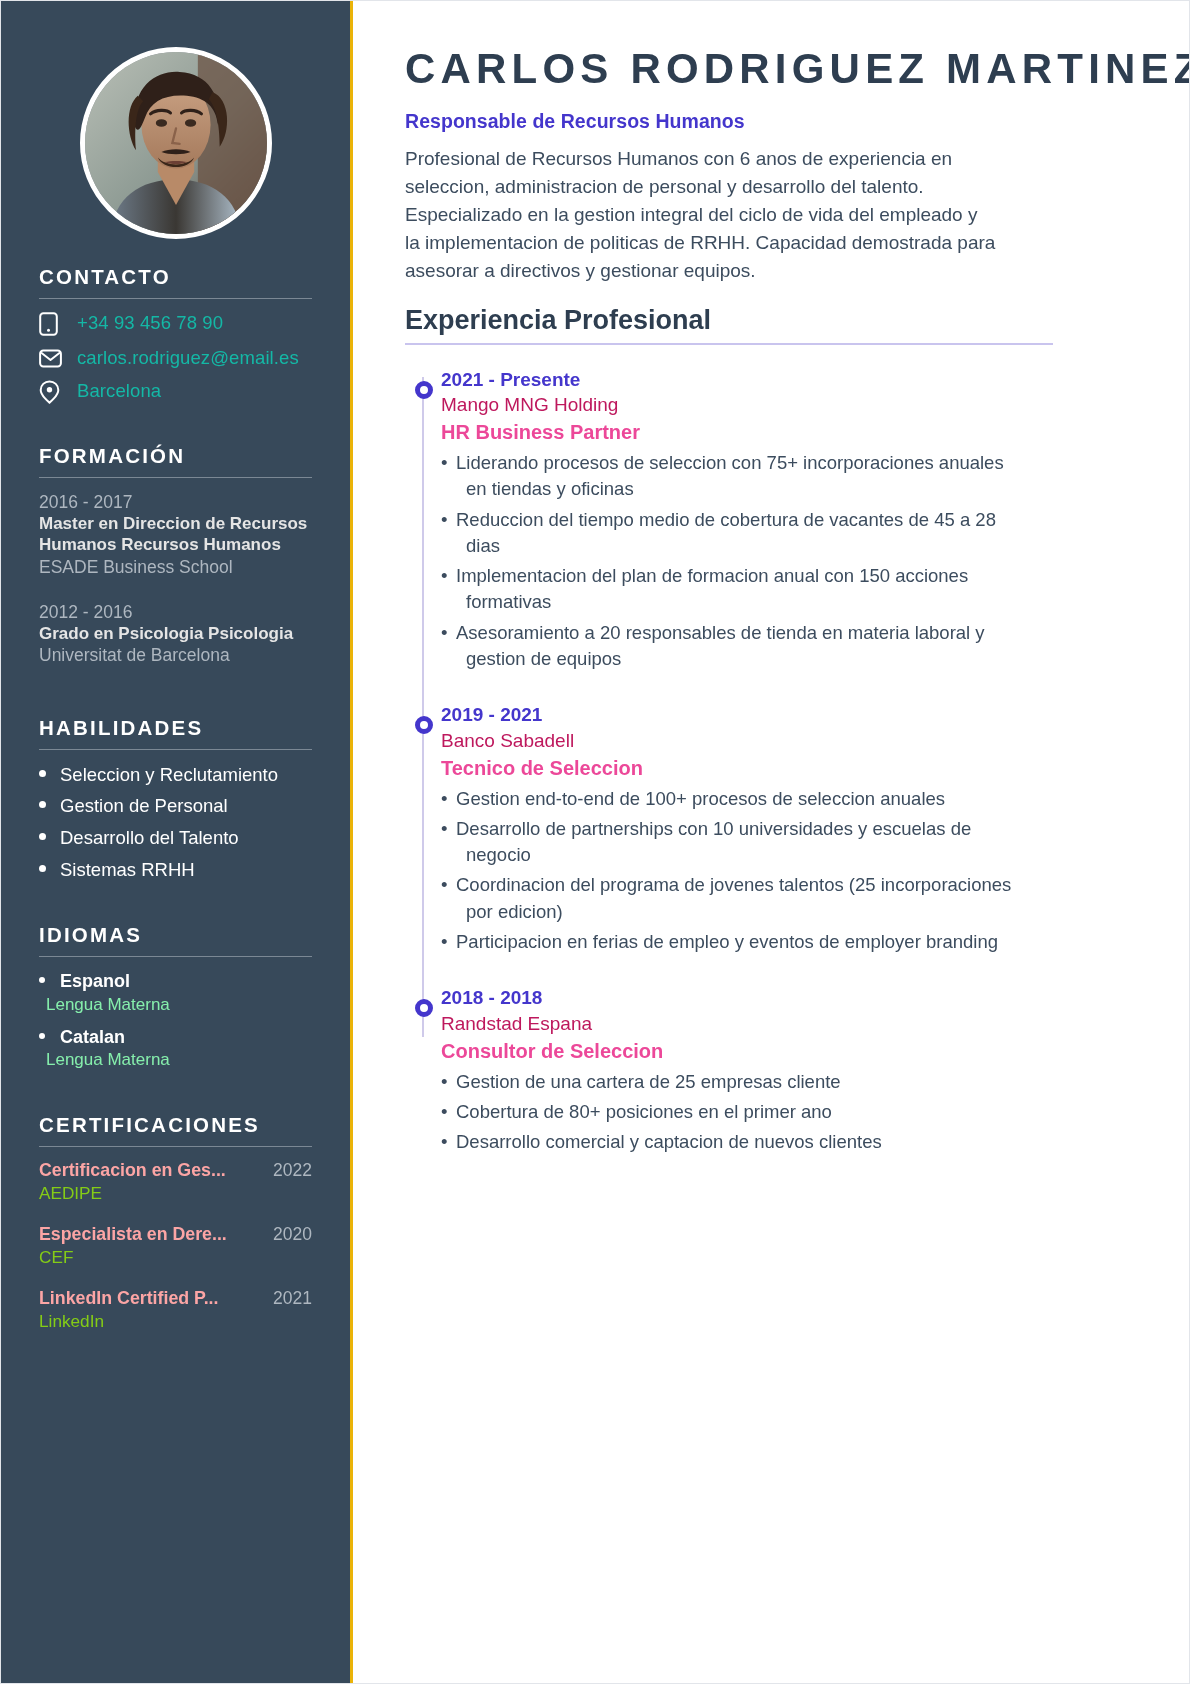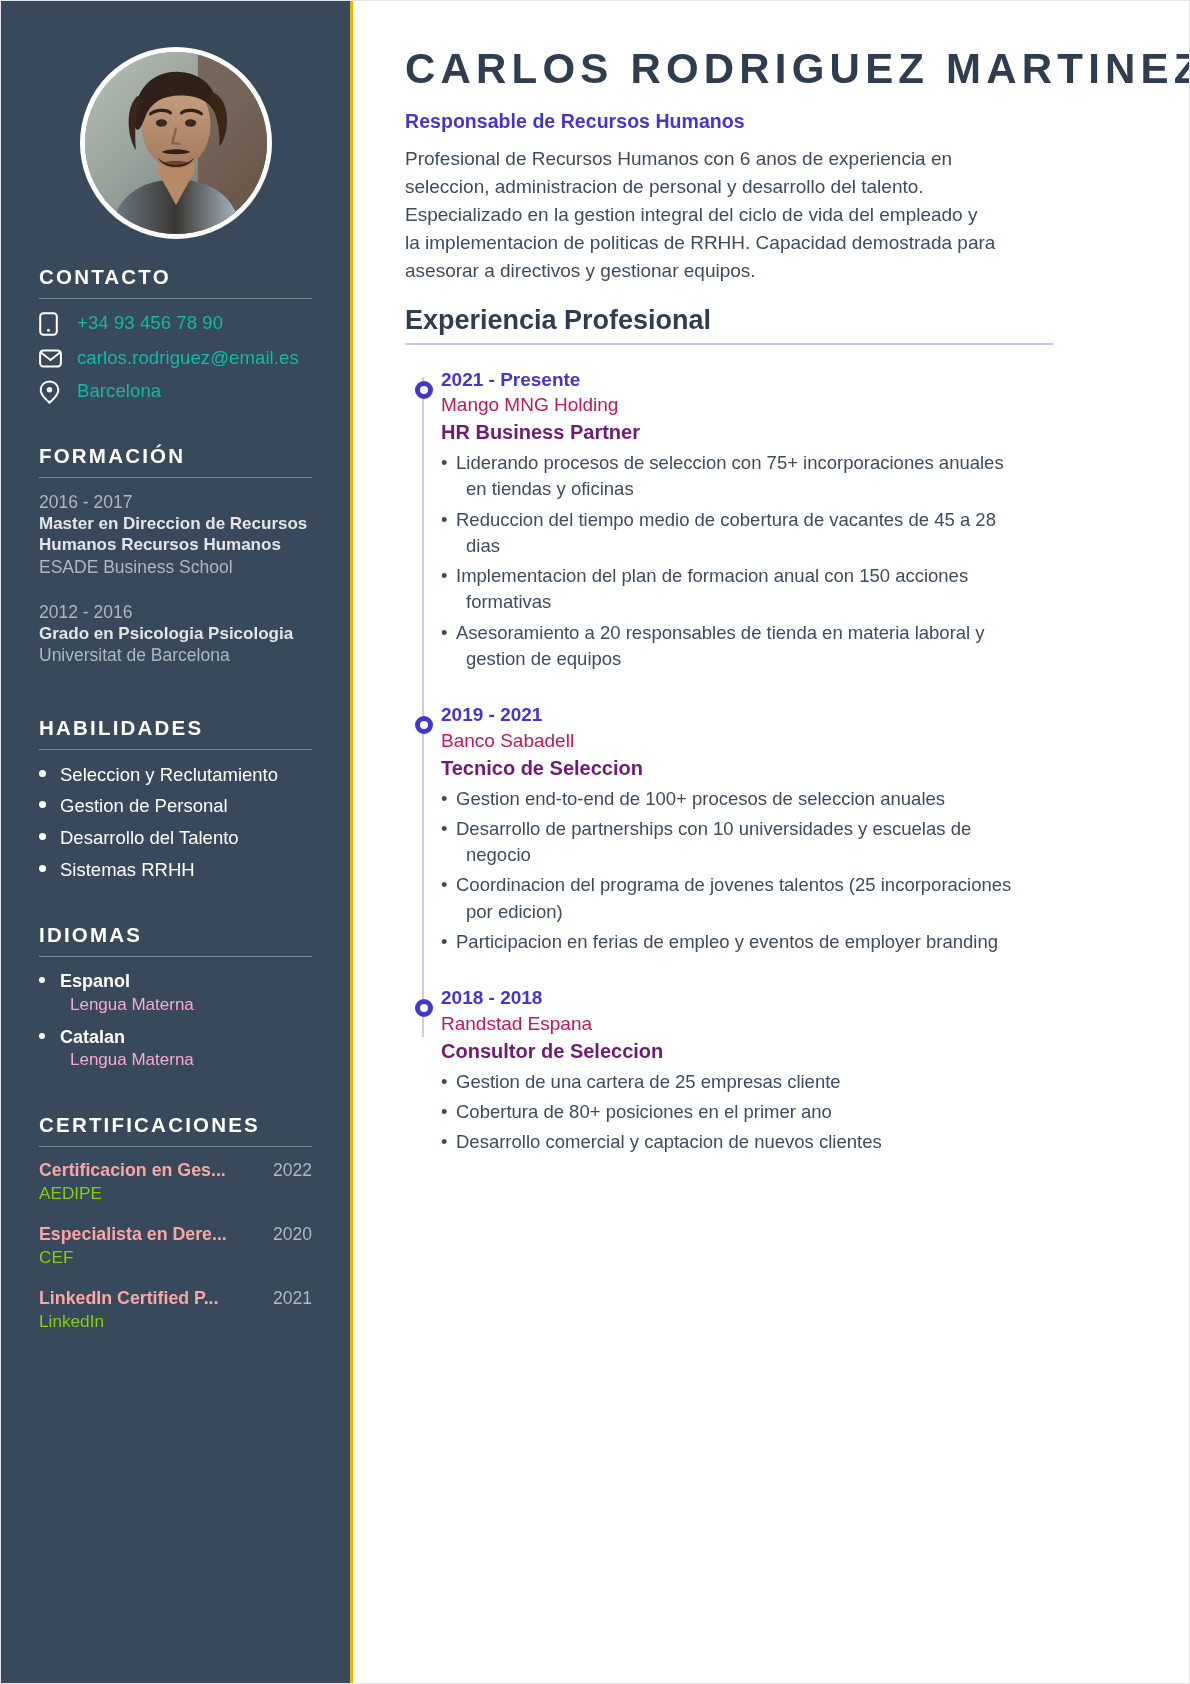--- a/index.html
+++ b/index.html
@@ -141,22 +141,22 @@
     width: 6px; height: 6px;
     background: #ffffff;
     border-radius: 50%;
     margin-right: 15px;
     flex: 0 0 auto;
     position: relative;
     top: -4px;
   }
   .lang-level {
     font-size: 17px;
-    color: #f9a8d4;
-    margin-left: 31px;
+    color: #86efac;
+    margin-left: 7px;
     line-height: 1.3;
   }
 
   .cert-item { margin-bottom: 17px; }
   .cert-top {
     display: flex;
     justify-content: space-between;
     align-items: baseline;
   }
   .cert-name {
@@ -270,21 +270,21 @@
     line-height: 1.35;
   }
   .job-company {
     font-size: 19px;
     color: #be185d;
     line-height: 1.38;
   }
   .job-title {
     font-size: 20px;
     font-weight: bold;
-    color: #701a75;
+    color: #ec4899;
     line-height: 1.38;
     margin-top: 1px;
   }
   .job-bullets {
     margin: 3px 0 0 0;
     padding: 0;
     list-style: none;
   }
   .job-bullets li {
     position: relative;

